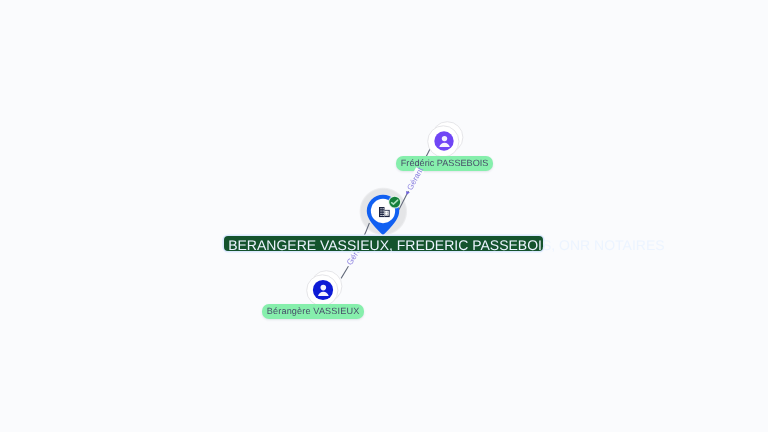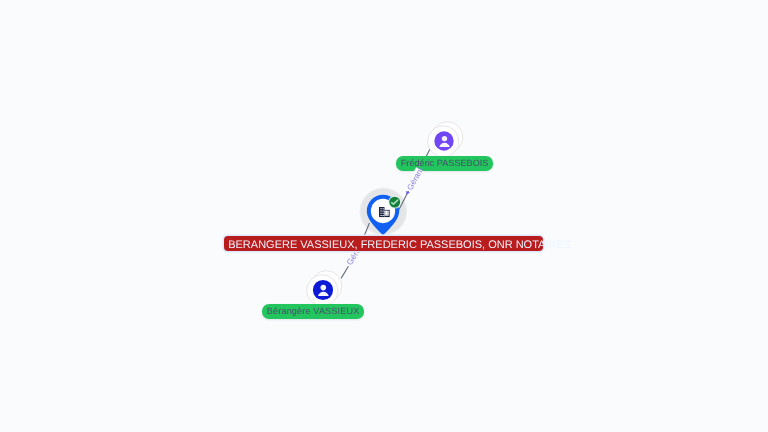--- a/index.html
+++ b/index.html
@@ -1,25 +1,25 @@
 <!DOCTYPE html>
 <html><head>
 <meta charset="utf-8">
 <style>
   html,body{margin:0;padding:0;}
   body{width:768px;height:432px;background:#fafbfd;font-family:"Liberation Sans",sans-serif;
        overflow:hidden;position:relative;-webkit-font-smoothing:antialiased;text-rendering:geometricPrecision;}
   .stage{position:absolute;left:0;top:0;width:768px;height:432px;}
   .layer{position:absolute;left:0;top:0;width:768px;height:432px;overflow:visible;}
   .node{position:absolute;width:0;height:0;}
-  .label{position:absolute;background:#22c55e;border-radius:7px;color:#474e69;white-space:nowrap;
+  .label{position:absolute;background:#86efac;border-radius:7px;color:#474e69;white-space:nowrap;
          font-size:9.15px;line-height:14.9px;height:14.9px;padding:0 4.8px;
          box-shadow:0 1px 2.2px rgba(70,80,110,.14);}
-  .banner{position:absolute;background:#b91c1c;border-radius:4px;color:#ecf4ff;white-space:nowrap;
-          font-size:11px;line-height:18.2px;height:14.8px;padding-left:4.3px;box-sizing:border-box;
+  .banner{position:absolute;background:#14532d;border-radius:4px;color:#ecf4ff;white-space:nowrap;
+          font-size:14px;line-height:18.2px;height:14.8px;padding-left:4.3px;box-sizing:border-box;
           box-shadow:0 0 0 1.6px #dbe9ff;}
 </style>
 </head>
 <body>
 
 <div class="stage">
 
   <svg class="layer" viewBox="0 0 768 432">
     <defs>
       <radialGradient id="haloGrad" cx="50%" cy="50%" r="50%">

